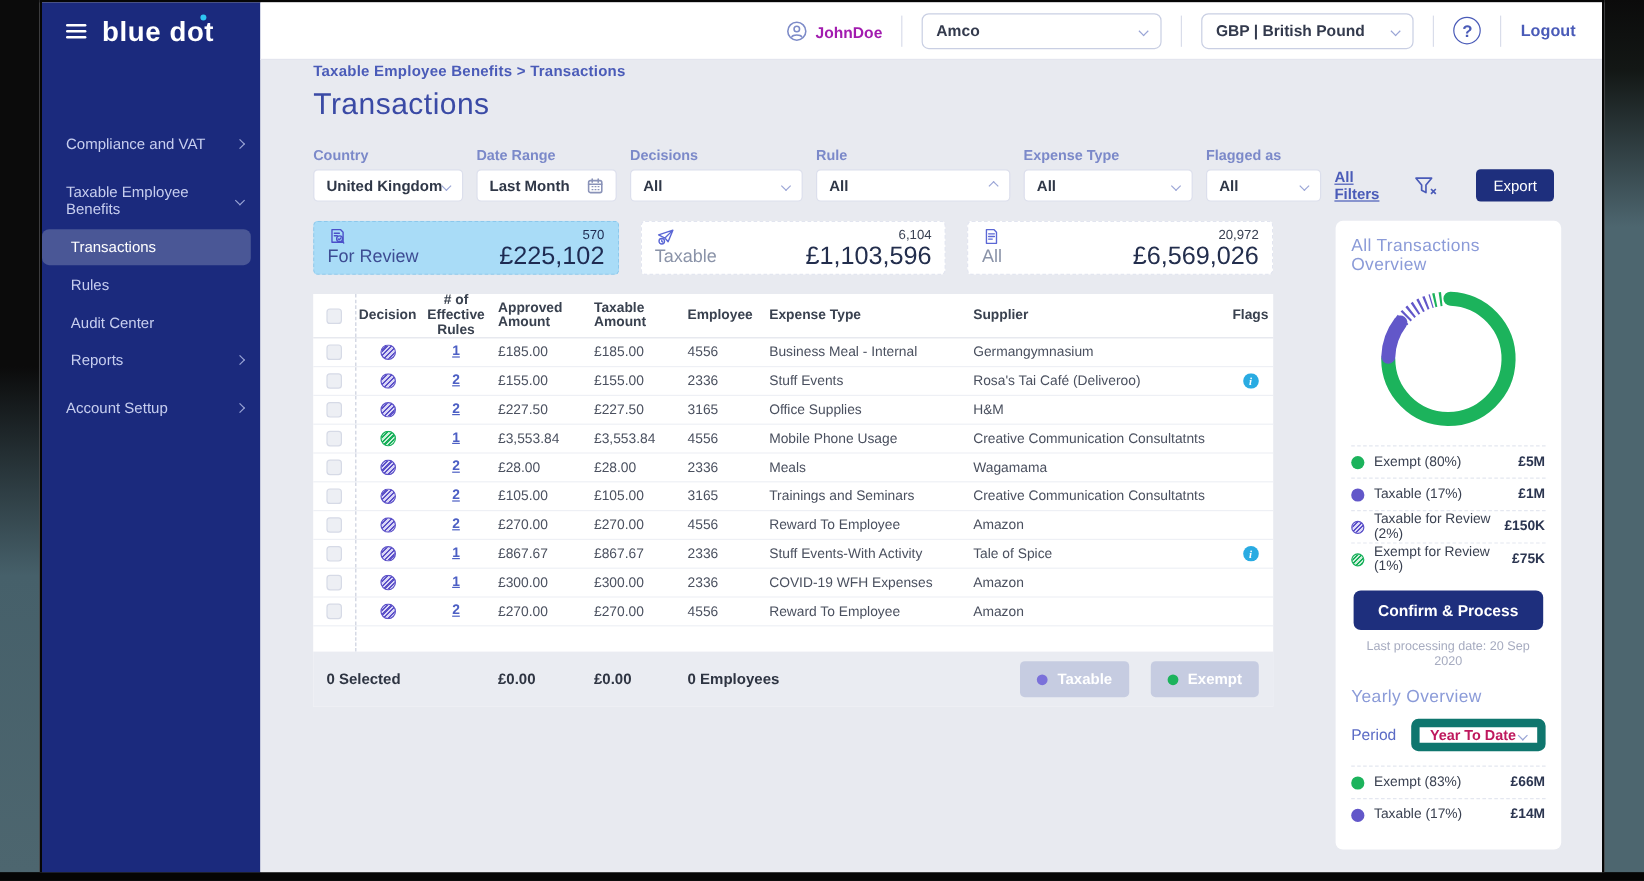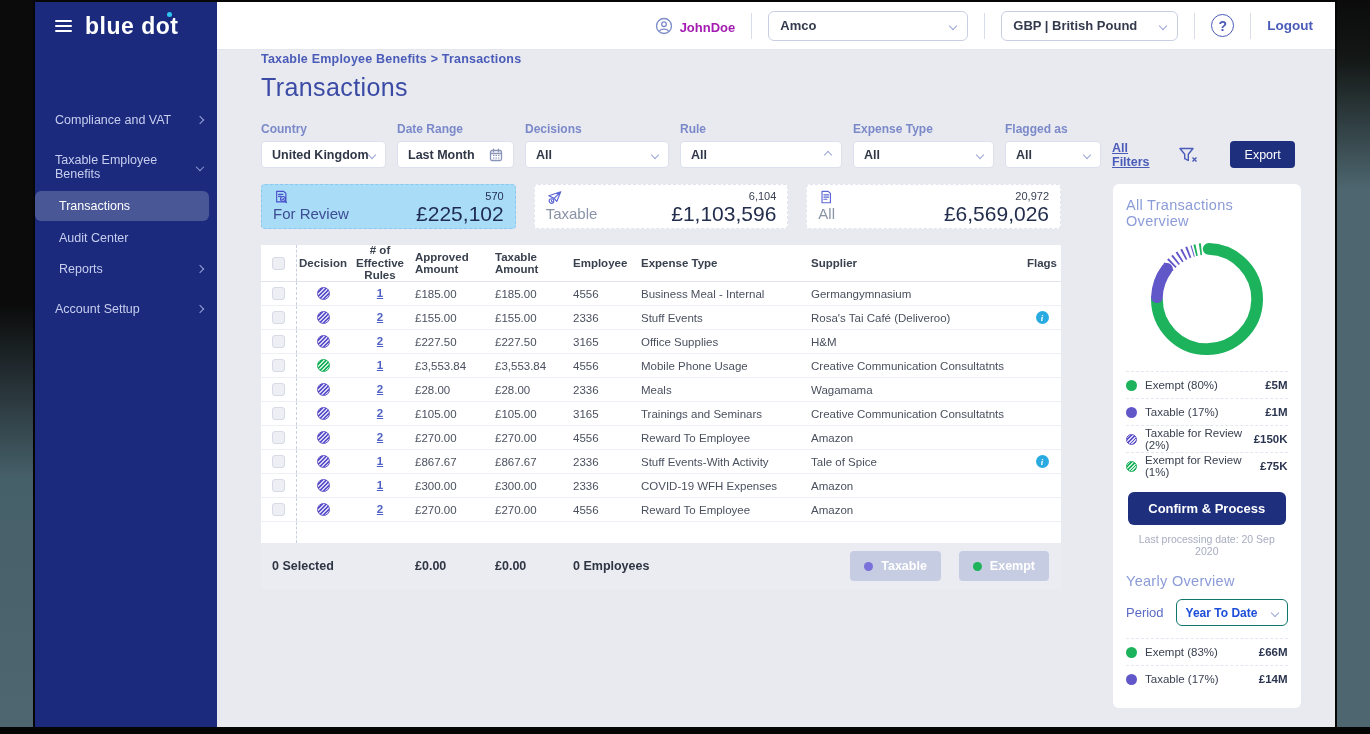--- a/index.html
+++ b/index.html
@@ -131,23 +131,23 @@
   .lg-swatch { width:11px; height:11px; border-radius:50%; flex-shrink:0; }
   .lg-green { background:#1CB35C; } .lg-purple { background:#6257C9; }
   .lg-hatch-purple { border:1px solid #5B50C8; background:repeating-linear-gradient(135deg,#5B50C8 0 1.2px,#DDDAF8 1.2px 2.6px); }
   .lg-hatch-green { border:1px solid #17B05A; background:repeating-linear-gradient(135deg,#17B05A 0 1.2px,#CDEFDB 1.2px 2.6px); }
   .confirm-btn { display:block; margin:13px auto 8px auto; width:158px; height:33px; background:#1E2F7D; color:#fff;
     border:none; border-radius:6px; font-size:13px; font-weight:bold; font-family:inherit; cursor:pointer; }
   .last-processing { text-align:center; font-size:10.5px; color:#A7ACC0; }
   .yearly-heading { margin-top:16px; }
   .period-row { display:flex; align-items:center; gap:12px; margin:10px 0 12px 0; }
   .period-label { font-size:13px; color:#5B6BC5; font-weight:500; }
-  .period-select { width:112px; height:27px; border:1px solid #0f766e; border-radius:6px; background:#fff;
+  .period-select { width:112px; height:27px; border:7px solid #0f766e; border-radius:6px; background:#fff;
     display:flex; align-items:center; justify-content:space-between; padding:0 9px; font-size:12px;
-    font-weight:bold; color:#1d4ed8; cursor:pointer; }
+    font-weight:bold; color:#be185d; cursor:pointer; }
 
   svg .ic { fill:none; stroke:#5B67D5; stroke-width:1.3; stroke-linecap:round; stroke-linejoin:round; }
 </style>
 </head>
 <body>
 
 <div class="stage">
   <div class="strip-left"></div>
   <div class="strip-right"></div>
 
@@ -166,20 +166,23 @@
         <div class="nav-item">
           <span>Compliance and VAT</span>
           <span class="chev right"></span>
         </div>
         <div class="nav-item gap-top">
           <span>Taxable Employee Benefits</span>
           <span class="chev down"></span>
         </div>
         <div class="nav-item sub selected">
           <span>Transactions</span>
+        </div>
+        <div class="nav-item sub">
+          <span>Rules</span>
         </div>
         <div class="nav-item sub">
           <span>Audit Center</span>
         </div>
         <div class="nav-item sub">
           <span>Reports</span>
           <span class="chev right"></span>
         </div>
         <div class="nav-item gap-top">
           <span>Account Settup</span>

